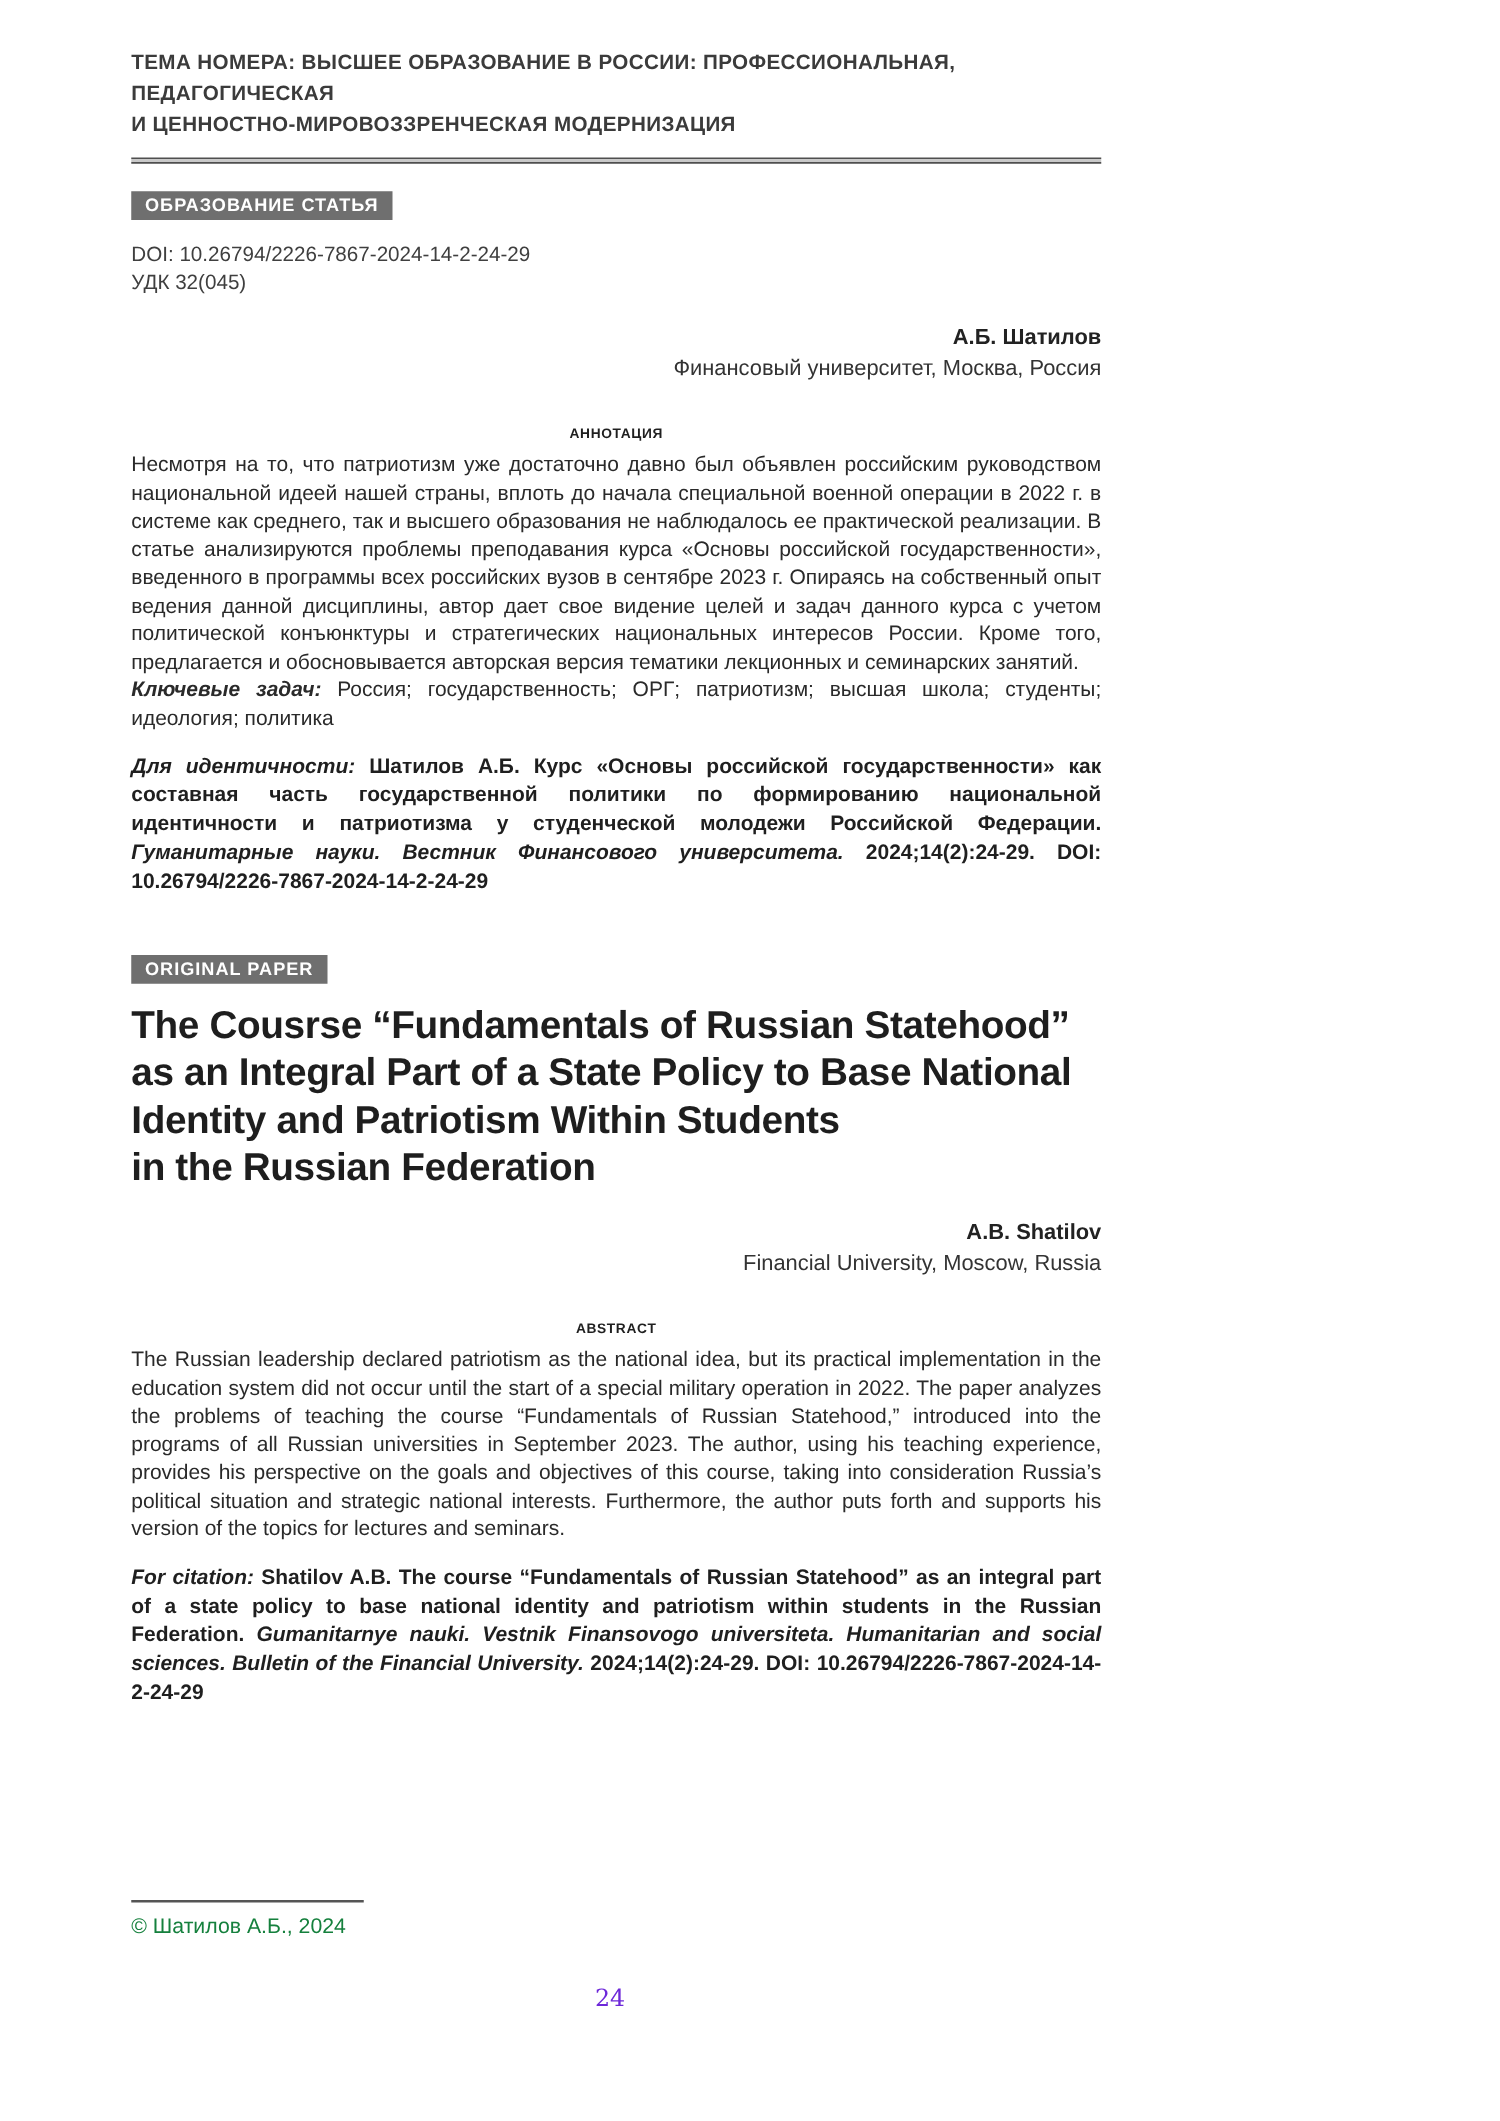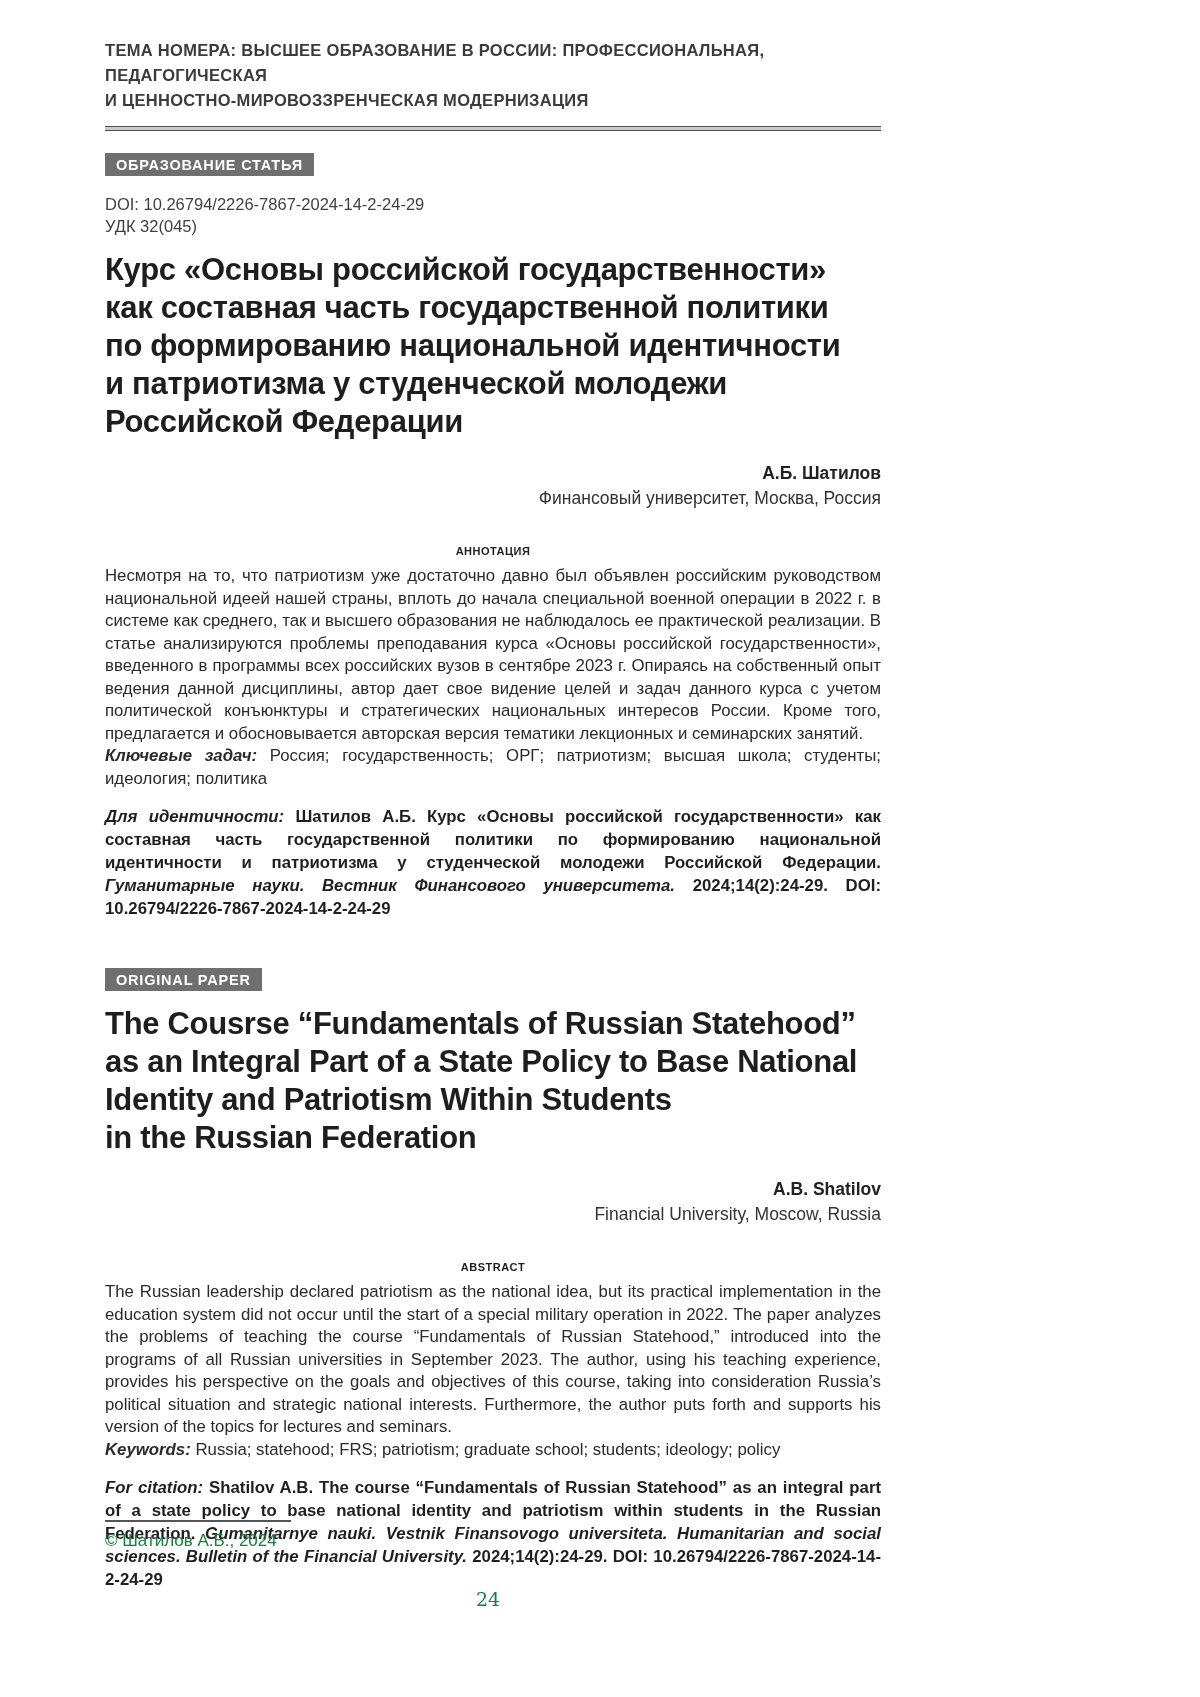--- a/index.html
+++ b/index.html
@@ -102,21 +102,21 @@
     margin-bottom: 9px;
   }
   .page-num {
     position: absolute;
     left: 0;
     right: 0;
     top: 1588px;
     text-align: center;
     font-family: "DejaVu Serif", serif;
     font-size: 19px;
-    color: #15803d;
+    color: #6d28d9;
   }
 </style>
 </head>
 <body>
 
 <div class="page">
 
   <div class="topic-header">
     <div>ТЕМА НОМЕРА: ВЫСШЕЕ ОБРАЗОВАНИЕ В РОССИИ: ПРОФЕССИОНАЛЬНАЯ, ПЕДАГОГИЧЕСКАЯ</div>
     <div>И ЦЕННОСТНО-МИРОВОЗЗРЕНЧЕСКАЯ МОДЕРНИЗАЦИЯ</div>
@@ -126,27 +126,20 @@
 
   <div>
     <span class="badge">ОБРАЗОВАНИЕ СТАТЬЯ</span>
   </div>
 
   <div class="meta">
     <div>DOI: 10.26794/2226-7867-2024-14-2-24-29</div>
     <div>УДК 32(045)</div>
   </div>
 
-  <div class="title">
-    <div>Курс «Основы российской государственности»</div>
-    <div>как составная часть государственной политики</div>
-    <div>по формированию национальной идентичности</div>
-    <div>и патриотизма у студенческой молодежи</div>
-    <div>Российской Федерации</div>
-  </div>
 
   <div class="authors">
     <div class="name">А.Б. Шатилов</div>
     <div class="affil">Финансовый университет, Москва, Россия</div>
   </div>
 
   <div class="section-heading">АННОТАЦИЯ</div>
 
   <p class="abstract">Несмотря на то, что патриотизм уже достаточно давно был объявлен российским руководством национальной идеей нашей страны, вплоть до начала специальной военной операции в 2022 г. в системе как среднего, так и высшего образования не наблюдалось ее практической реализации. В статье анализируются проблемы преподавания курса «Основы российской государственности», введенного в программы всех российских вузов в сентябре 2023 г. Опираясь на собственный опыт ведения данной дисциплины, автор дает свое видение целей и задач данного курса с учетом политической конъюнктуры и стратегических национальных интересов России. Кроме того, предлагается и обосновывается авторская версия тематики лекционных и семинарских занятий.</p>
 
@@ -175,24 +168,20 @@
 
   <div class="authors">
     <div class="name">A.B. Shatilov</div>
     <div class="affil">Financial University, Moscow, Russia</div>
   </div>
 
   <div class="section-heading">ABSTRACT</div>
 
   <p class="abstract">The Russian leadership declared patriotism as the national idea, but its practical implementation in the education system did not occur until the start of a special military operation in 2022. The paper analyzes the problems of teaching the course “Fundamentals of Russian Statehood,” introduced into the programs of all Russian universities in September 2023. The author, using his teaching experience, provides his perspective on the goals and objectives of this course, taking into consideration Russia’s political situation and strategic national interests. Furthermore, the author puts forth and supports his version of the topics for lectures and seminars.</p>
 
-  <p class="kw">
-    <span class="bi">Keywords:</span>
-    <span>Russia; statehood; FRS; patriotism; graduate school; students; ideology; policy</span>
-  </p>
 
   <p class="cite">
     <span class="it">For citation:</span>
     <span>Shatilov A.B. The course “Fundamentals of Russian Statehood” as an integral part of a state policy to base national identity and patriotism within students in the Russian Federation.</span>
     <span class="it">Gumanitarnye nauki. Vestnik Finansovogo universiteta. Humanitarian and social sciences. Bulletin of the Financial University.</span>
     <span>2024;14(2):24-29. DOI: 10.26794/2226-7867-2024-14-2-24-29</span>
   </p>
 
   <div class="footnote">
     <div class="footnote-rule"></div>

